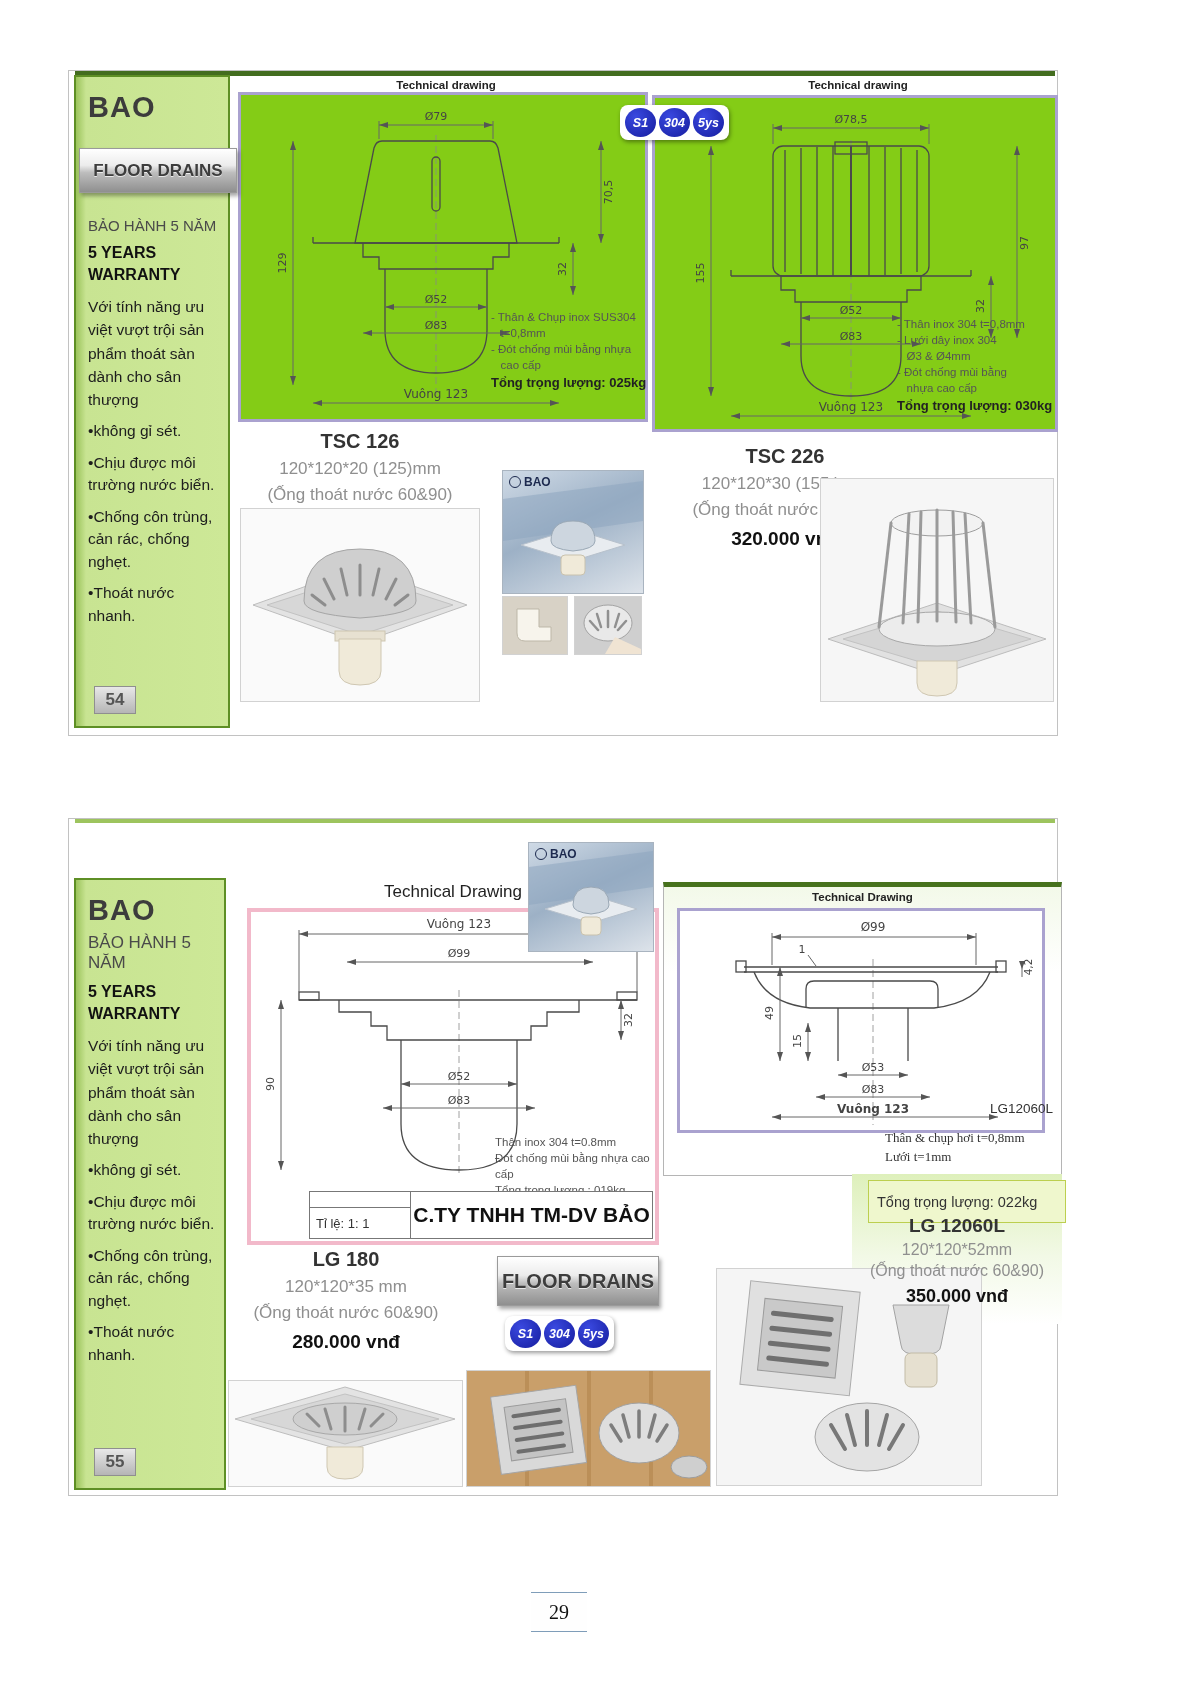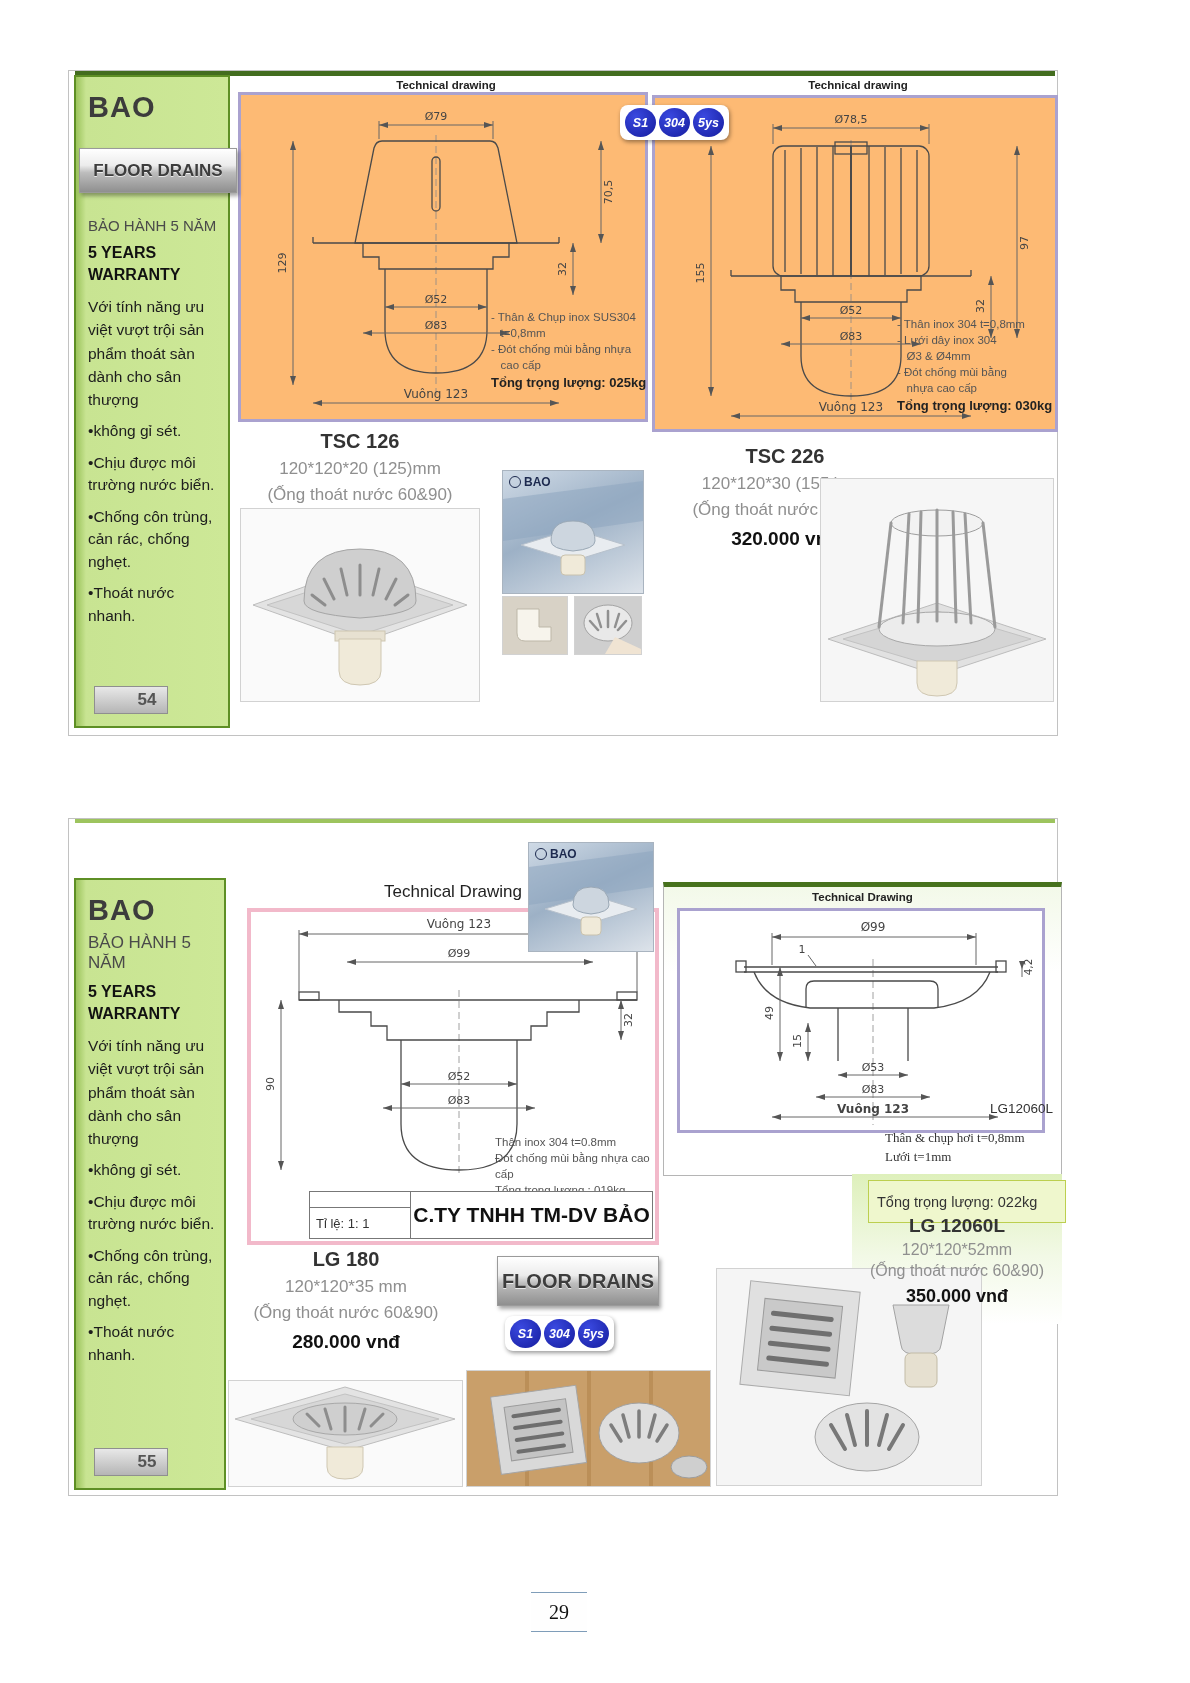--- a/index.html
+++ b/index.html
@@ -10,25 +10,25 @@
   .greentop{position:absolute;left:6px;right:2px;top:0;height:5px;background:#436d1f;}
   
   .sidebar{position:absolute;background:linear-gradient(90deg,#9cc45c 0,#c8e492 10px,#cde897 100%);border:2px solid #5e8f25;box-sizing:border-box;padding:14px 8px 10px 12px;color:#3a3a3a;}
   .brand{font-size:29px;font-weight:700;color:#3c3c3c;letter-spacing:1px;}
   .metal{background:linear-gradient(180deg,#ffffff 0%,#ececec 38%,#bdbdbd 55%,#8f8f8f 100%);border:1px solid #9a9a9a;color:#3d3d3d;font-weight:700;display:flex;align-items:center;justify-content:center;box-shadow:2px 3px 4px rgba(0,0,0,.35);text-shadow:0 1px 0 rgba(255,255,255,.7);}
   .warranty-vi{font-size:15px;color:#4a4a4a;margin-top:20px;}
   .warranty-vi.big{font-size:17px;}
   .warranty-en{font-size:16px;font-weight:700;color:#111;line-height:1.35;margin-top:8px;}
   .sb-text{font-size:15.5px;color:#1d1d1d;line-height:1.5;margin-top:10px;}
   .sb-bullet{font-size:15.5px;color:#1d1d1d;line-height:1.45;margin-top:9px;}
-  .pageno{position:absolute;left:18px;bottom:12px;width:40px;height:26px;background:linear-gradient(180deg,#e8e8e8,#b5b5b5);border:1px solid #8f8f8f;color:#555;font-weight:700;font-size:17px;display:flex;align-items:center;justify-content:center;padding-left:32px;}
+  .pageno{position:absolute;left:18px;bottom:12px;width:40px;height:26px;background:linear-gradient(180deg,#e8e8e8,#b5b5b5);border:1px solid #8f8f8f;color:#555;font-weight:700;font-size:17px;display:flex;align-items:center;justify-content:center;}
   
   .tdtitle{position:absolute;font-size:11.5px;font-weight:700;color:#222;text-align:center;}
   .tdtitle.big{font-size:17px;font-weight:400;}
-  .dbox{position:absolute;background:#fdba74;border:3px solid #aaa2cf;box-sizing:content-box;}
+  .dbox{position:absolute;background:#84cc16;border:3px solid #aaa2cf;box-sizing:content-box;}
   .pinkbox{position:absolute;background:#fff;border:4px solid #f2b9ca;}
   .dim{font-size:11px;fill:#444;font-family:"DejaVu Sans",sans-serif;}
   .ar{fill:#555;stroke:none;}
   .dl{stroke:#666;stroke-width:1;fill:none;}
   .ol{stroke:#4a4a4a;stroke-width:1.3;fill:none;}
   .cl{stroke:#888;stroke-width:0.8;stroke-dasharray:7 4;fill:none;}
   .tnotes{position:absolute;font-size:11.5px;color:#555;line-height:1.4;}
   .tnotes .nl{white-space:pre;}
   .tnotes .wt{font-weight:700;color:#222;font-size:13px;white-space:pre;margin-top:1px;}
   

